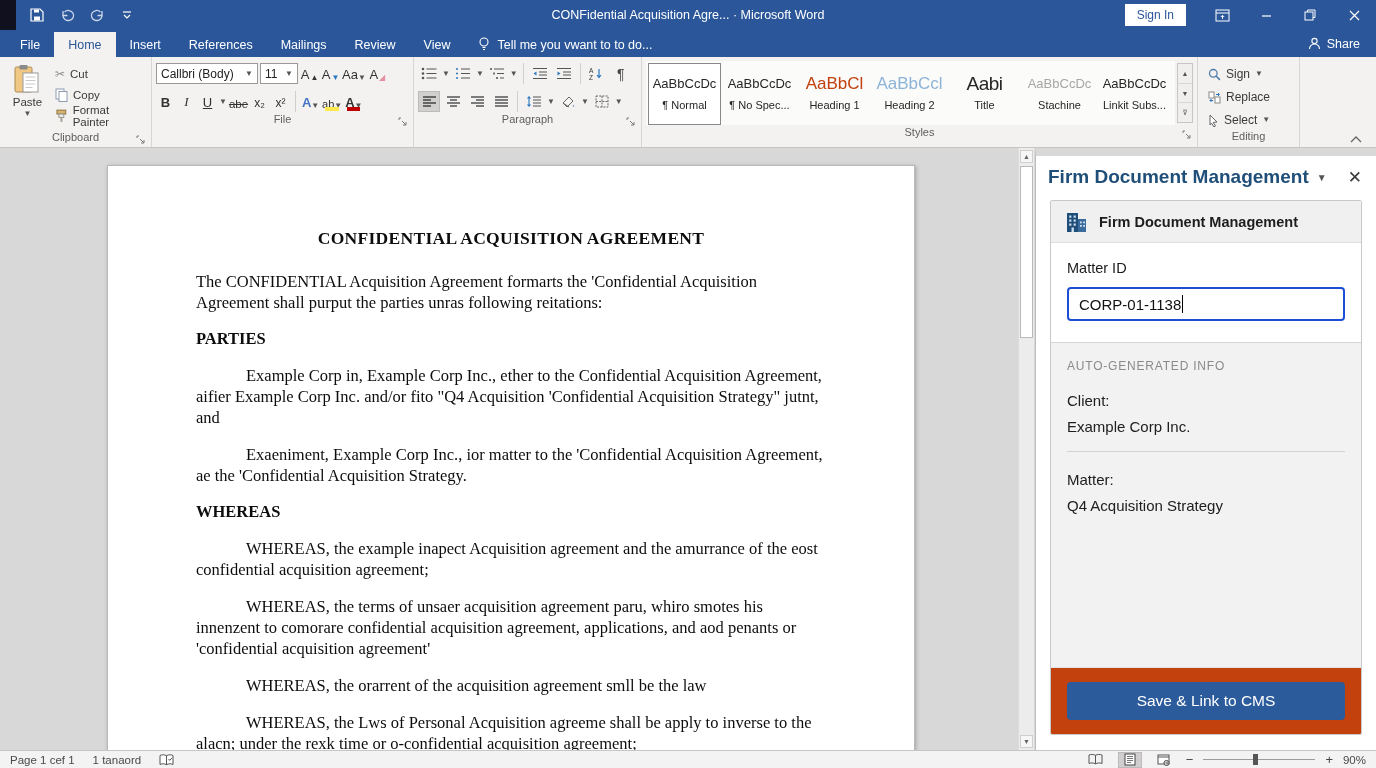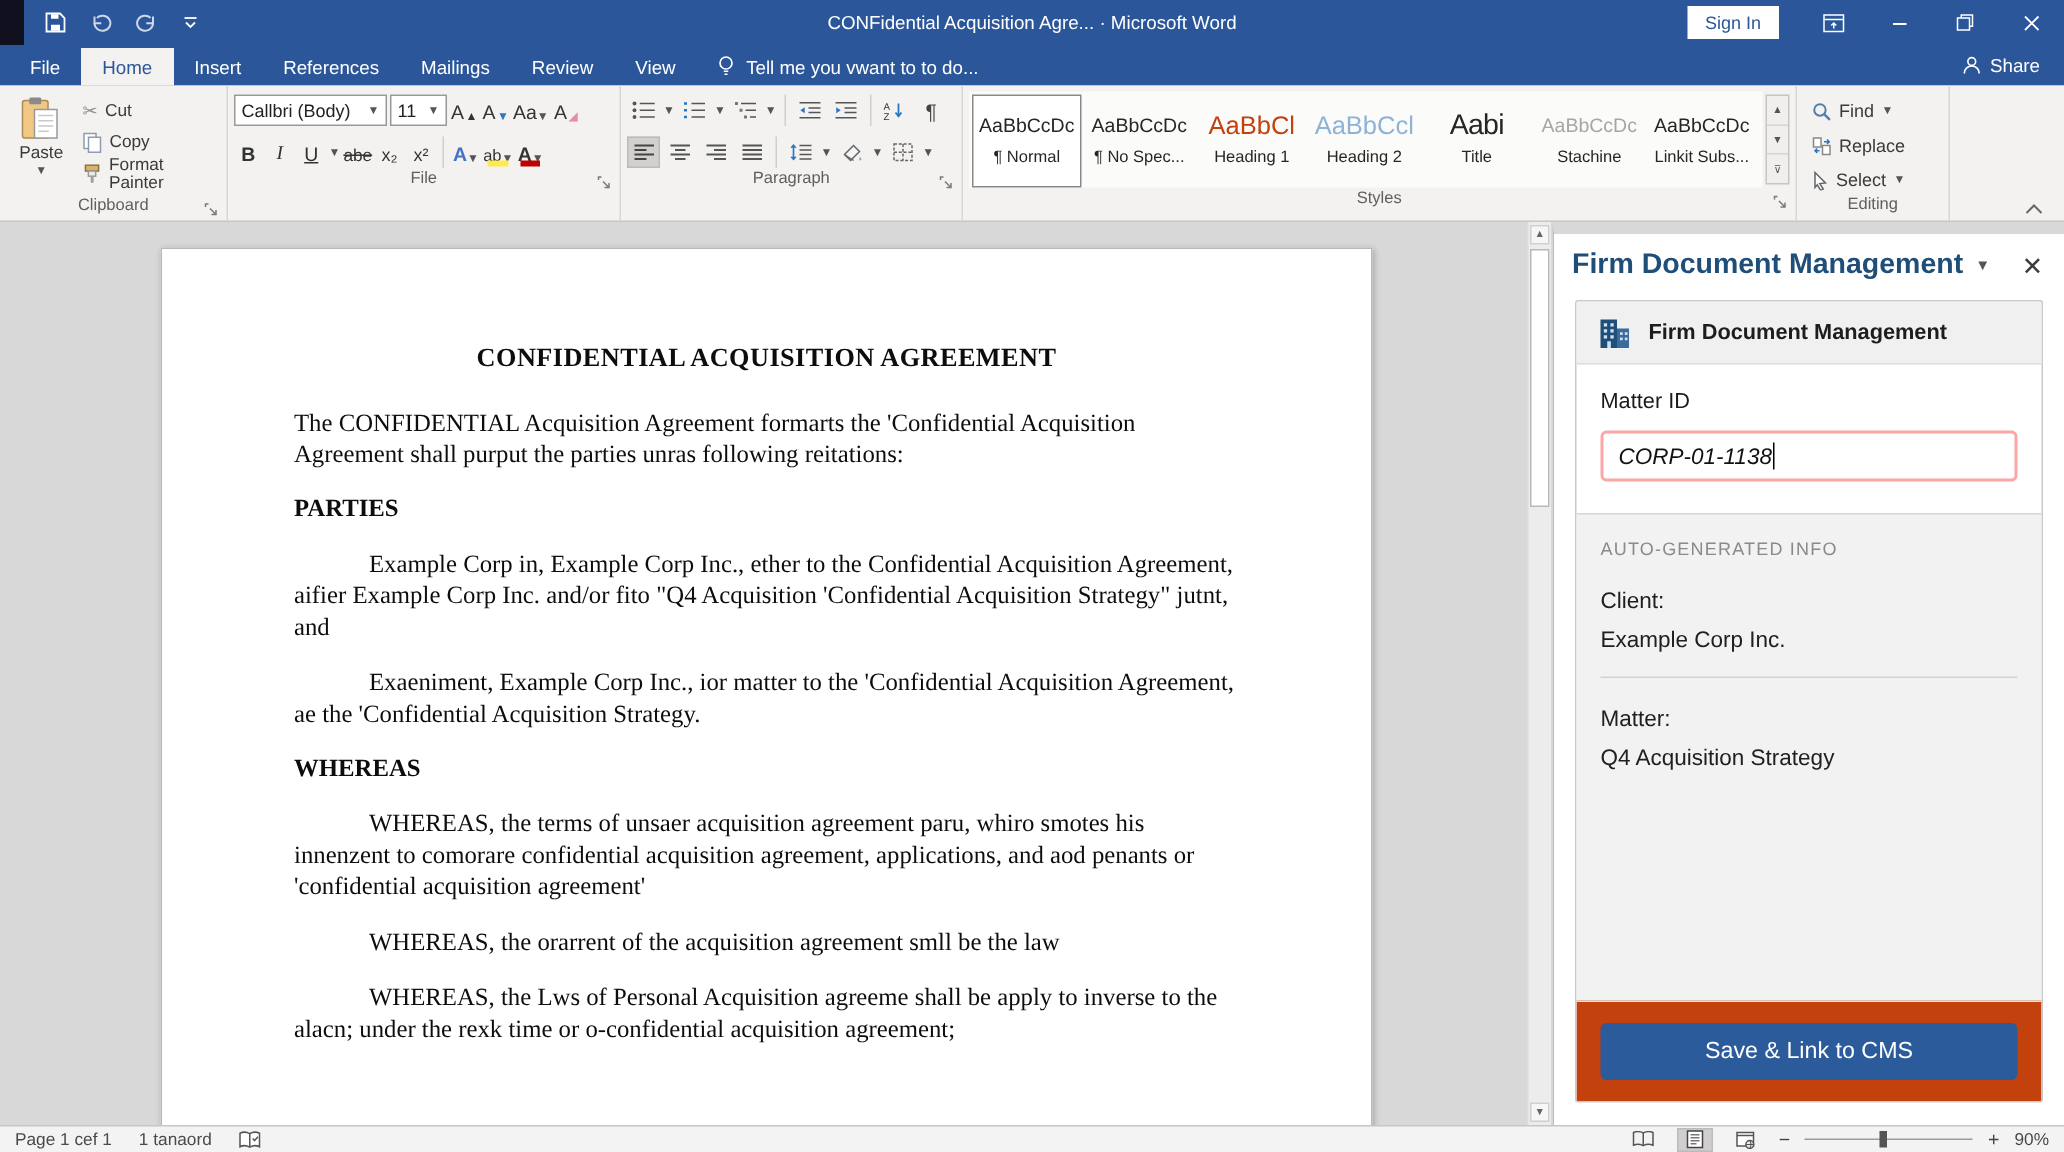--- a/index.html
+++ b/index.html
@@ -96,21 +96,21 @@
   
   #pane { position:absolute; left:1035px; right:0; top:148px; bottom:18px; background:#fff; border-left:1px solid #bdbdbd; border-top:8px solid #d8d8d8; display:flex; flex-direction:column; }
   .pane-title-row { display:flex; align-items:center; padding:10px 14px 8px 12px; }
   .pane-title { font-size:19px; font-weight:600; color:#1f4e79; }
   .pane-caret { margin-left:8px; font-size:10px; color:#555; }
   .pane-close { margin-left:auto; font-size:17px; color:#3b3b3b; cursor:pointer; line-height:1; }
   .card { margin:4px 14px 15px; border:1px solid #c9c9c9; border-radius:2px; flex:1; display:flex; flex-direction:column; background:#fff; overflow:hidden; }
   .card-header { background:#f0f0f0; border-bottom:1px solid #dedede; padding:10px 14px; display:flex; align-items:center; gap:11px; font-weight:bold; font-size:14.5px; color:#1d1d1d; }
   .card-matter { padding:17px 16px 21px; }
   .matter-label { font-size:14.5px; color:#1b1b1b; }
-  .matter-input { margin-top:11px; height:34px; border:2px solid #fca5a5; border-radius:4px; display:flex; align-items:center; padding:0 10px; font-size:15px; color:#111; background:#fff; cursor:text;font-style:italic; }
+  .matter-input { margin-top:11px; height:34px; border:2px solid #1d4ed8; border-radius:4px; display:flex; align-items:center; padding:0 10px; font-size:15px; color:#111; background:#fff; cursor:text; }
   .caret-bar { width:1px; height:18px; background:#000; margin-left:1px; }
   .card-info { background:#f2f2f2; border-top:1px solid #d6d6d6; padding:16px; flex:1; font-size:15px; color:#202020; }
   .info-heading { font-size:12px; color:#8a8a8a; letter-spacing:.8px; }
   .info-label { margin-top:19px; }
   .info-value { margin-top:9px; }
   .info-divider { border:none; border-top:1px solid #d2d2d2; margin:16px 0 0; }
   .card-footer { background:#c2410c; border-top:1px solid #e2e2e2; padding:14px 16px; }
   .save-btn { width:100%; height:38px; background:#2b5b9b; color:#fff; font-size:15.5px; border:none; border-radius:4px; cursor:pointer; font-family:"Liberation Sans", sans-serif; }
 
   
@@ -476,21 +476,21 @@
     </div>
   </div>
 
   <div class="group g-editing">
     <div class="edit-col">
       <div class="edit-cmd">
         <svg width="13" height="13" viewBox="0 0 13 13">
             <circle cx="5.3" cy="5.3" r="3.8" fill="none" stroke="#4f7dab" stroke-width="1.3"></circle>
             <path d="M8.3 8.3l3.6 3.6" stroke="#4f7dab" stroke-width="1.6"></path>
           </svg>
-        <span>Find</span>
+        <span>Sign</span>
         <span class="caret">▼</span>
       </div>
       <div class="edit-cmd">
         <svg width="13" height="13" viewBox="0 0 13 13">
             <rect x="1" y="1" width="5" height="6" fill="#fff" stroke="#888"></rect>
             <rect x="7" y="6" width="5" height="6" fill="#fff" stroke="#888"></rect>
             <path d="M8 3.5h3M10 2l1.5 1.5L10 5" fill="none" stroke="#2b77c0"></path>
             <path d="M5 9.5H2M3.5 8L2 9.5 3.5 11" fill="none" stroke="#2b77c0"></path>
           </svg>
         <span>Replace</span>
@@ -519,20 +519,21 @@
 
 <div id="main">
   <div id="page">
     <div id="page-content">
       <div class="doc-title">CONFIDENTIAL ACQUISITION AGREEMENT</div>
       <p class="doc-p">The CONFIDENTIAL Acquisition Agreement formarts the 'Confidential Acquisition Agreement shall purput the parties unras following reitations:</p>
       <div class="doc-h">PARTIES</div>
       <p class="doc-p indent">Example Corp in, Example Corp Inc., ether to the Confidential Acquisition Agreement, aifier Example Corp Inc. and/or fito "Q4 Acquisition 'Confidential Acquisition Strategy" jutnt, and</p>
       <p class="doc-p indent">Exaeniment, Example Corp Inc., ior matter to the 'Confidential Acquisition Agreement, ae the 'Confidential Acquisition Strategy.</p>
       <div class="doc-h">WHEREAS</div>
+      <p class="doc-p indent">WHEREAS, the example inapect Acquisition agreement and the amurrance of the eost confidential acquisition agreement;</p>
       <p class="doc-p indent">WHEREAS, the terms of unsaer acquisition agreement paru, whiro smotes his innenzent to comorare confidential acquisition agreement, applications, and aod penants or 'confidential acquisition agreement'</p>
       <p class="doc-p indent">WHEREAS, the orarrent of the acquisition agreement smll be the law</p>
       <p class="doc-p indent">WHEREAS, the Lws of Personal Acquisition agreeme shall be apply to inverse to the alacn; under the rexk time or o-confidential acquisition agreement;</p>
     </div>
   </div>
 </div>
 
 <div id="doc-scrollbar">
   <div class="scroll-btn scroll-up">▲</div>
   <div class="scroll-thumb"></div>

